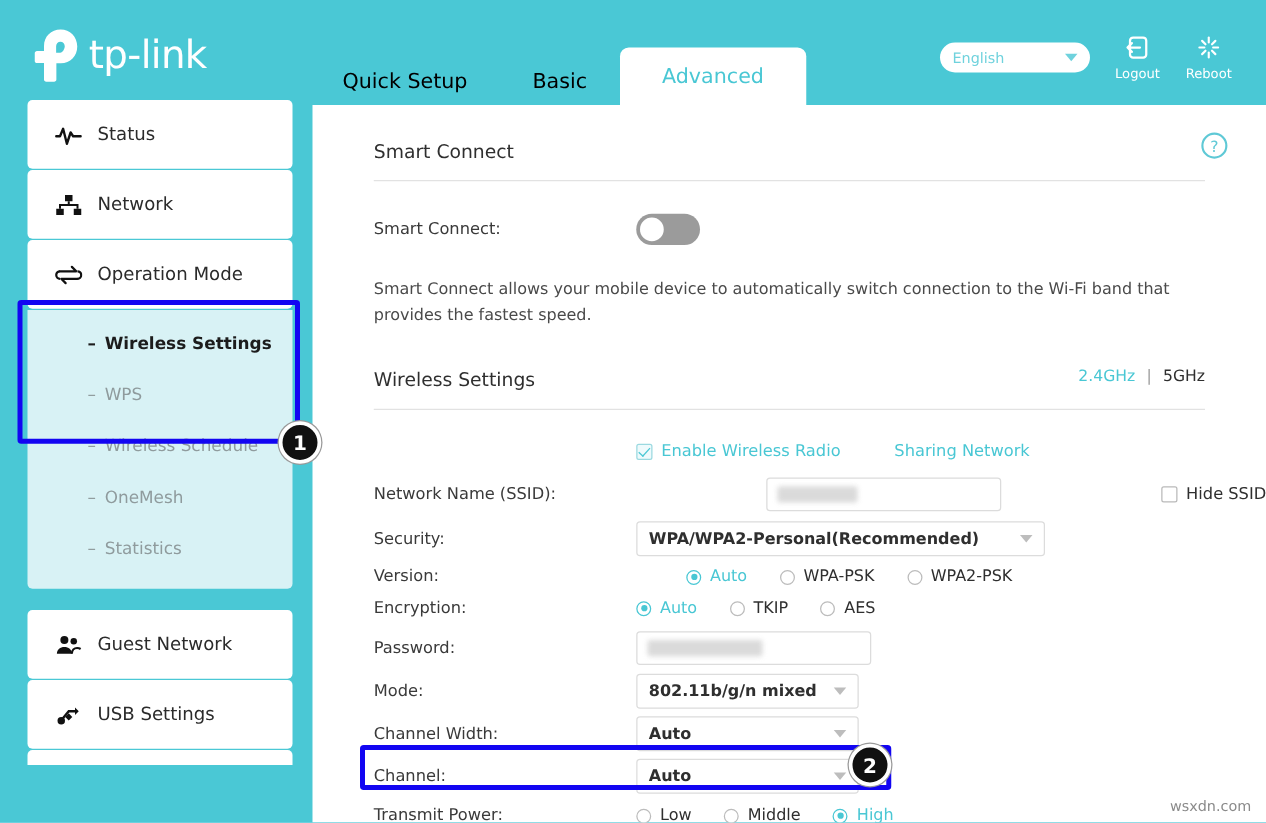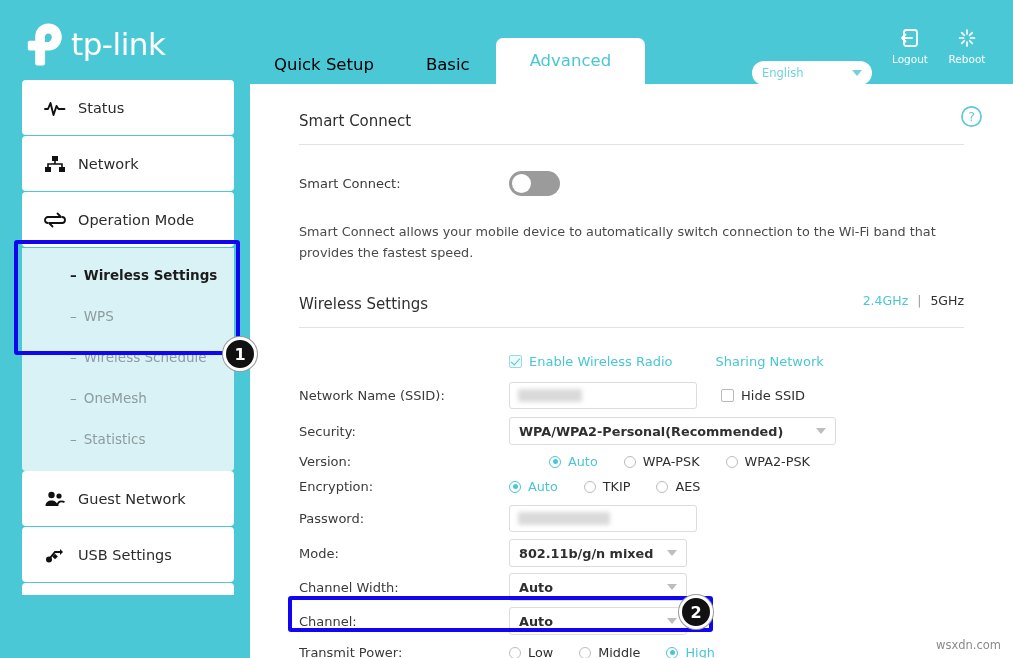--- a/index.html
+++ b/index.html
@@ -24,21 +24,21 @@
     padding: 0 26px; height: 38px; line-height: 38px;
     font-size: 16.5px; color: #000000; cursor: pointer; white-space: nowrap;
   }
   .nav-tab.active {
     background: #ffffff; color: #49c7d4;
     border-radius: 7px 7px 0 0; height: 46px; line-height: 46px;
     padding: 0 34px; position: relative; top: 0px;
   }
 
   .lang-select {
-    position: absolute; left: 752px; top: 61px; width: 120px; height: 24px;
+    position: absolute; left: 752px; top: 34px; width: 120px; height: 24px;
     background: #ffffff; border-radius: 12px; display: flex; align-items: center;
     padding: 0 10px; cursor: pointer;
   }
   .lang-label { font-size: 11.5px; color: #6fd2dd; flex: 1; }
   .lang-caret { width: 0; height: 0; border-left: 5px solid transparent; border-right: 5px solid transparent; border-top: 6px solid #6fd2dd; }
 
   .hdr-icon-btn { position: absolute; top: 28px; width: 52px; text-align: center; cursor: pointer; }
   .hdr-icon-btn .gl { display: block; height: 22px; color: #fff; }
   .hdr-icon-btn .lb { display: block; font-size: 10.5px; color: #ffffff; margin-top: 3px; }
   #logout-btn { left: 884px; }
@@ -233,21 +233,21 @@
       <div class="sub-item">
         <span class="sub-dash">–</span>
         <span>OneMesh</span>
       </div>
       <div class="sub-item">
         <span class="sub-dash">–</span>
         <span>Statistics</span>
       </div>
     </div>
 
-    <div class="side-item" style="margin-top:0;">
+    <div class="side-item" style="margin-top:17px;">
       <span class="ico">
         <svg width="22" height="18" viewBox="0 0 22 18">
           <circle cx="7.5" cy="5" r="3.2" fill="#111"></circle>
             <circle cx="15" cy="6" r="2.6" fill="#111"></circle>
           <path d="M1.5 16c0-3.4 2.7-5.4 6-5.4s6 2 6 5.4" fill="#111"></path>
           <path d="M13.5 16c0-2.8 1.8-4.6 4.2-4.6 1.6 0 2.8.8 2.8.8" fill="none" stroke="#111" stroke-width="1.7"></path>
         </svg>
       </span>
       <span class="lbl">Guest Network</span>
     </div>
@@ -298,21 +298,21 @@
 
     <div class="row" style="margin-top:26px;">
       <div class="row-label"></div>
       <div class="chk-row" style="margin-left:0;">
         <span class="chk checked"></span>
         <span class="chk-label">Enable Wireless Radio</span>
       </div>
       <span class="link-teal" style="margin-left:43px;">Sharing Network</span>
     </div>
 
-    <div class="row" style="margin-top:13px;">
+    <div class="row" style="margin-top:13px;justify-content:space-between;">
       <div class="row-label">Network Name (SSID):</div>
       <div class="txtfield">
         <span class="blurred" style="width:64px;"></span>
       </div>
       <div class="chk-row" style="margin-left:24px;">
         <span class="chk plain"></span>
         <span class="chk-label dark">Hide SSID</span>
       </div>
     </div>
 

